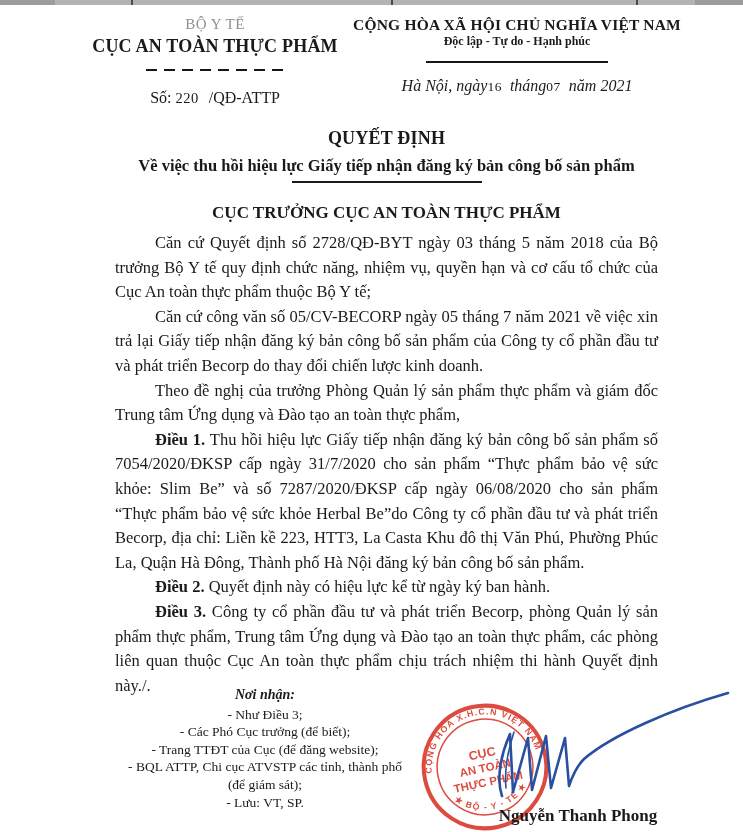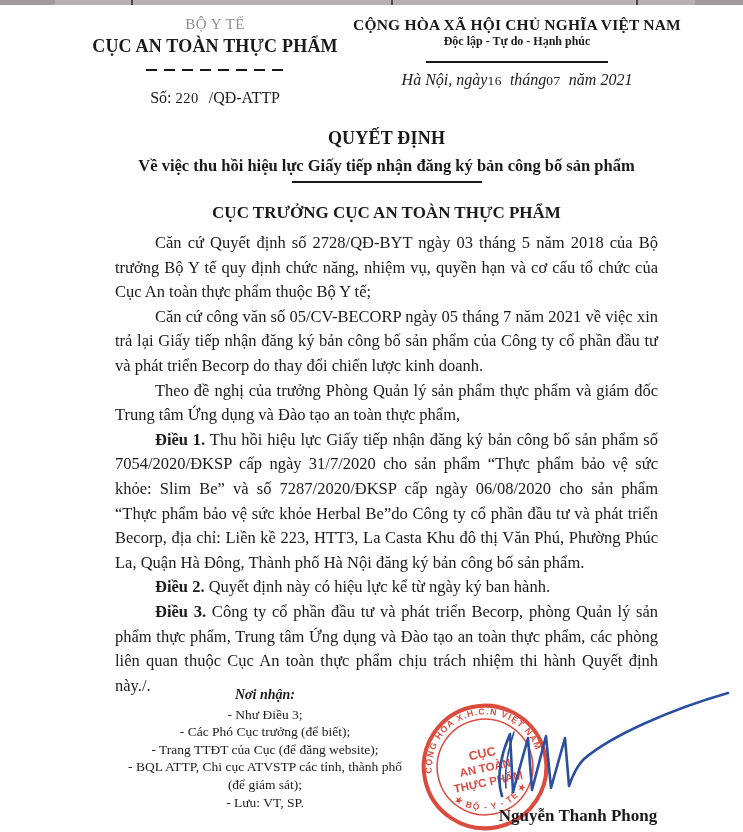--- a/index.html
+++ b/index.html
@@ -22,21 +22,21 @@
   .department{font-size:18px;font-weight:bold;margin-top:3px;letter-spacing:.2px;}
   .dash-rule{display:inline-block;width:138px;height:2px;margin-top:6px;
     background:repeating-linear-gradient(90deg,#161616 0 11px,transparent 11px 18px);}
   .doc-number{margin-top:14px;font-size:16px;}
   .doc-number .fill{font-size:14.5px;letter-spacing:.5px;margin:0 10px 0 4px;}
 
   .hdr-right{position:absolute;left:352px;top:16px;width:330px;text-align:center;}
   .country{font-size:15.5px;font-weight:bold;letter-spacing:.2px;}
   .motto{font-size:12px;font-weight:bold;}
   .solid-rule{display:inline-block;width:182px;height:2px;background:#161616;margin-top:4px;}
-  .date-line{margin-top:4px;font-size:16px;font-style:italic;}
+  .date-line{margin-top:10px;font-size:16px;font-style:italic;}
   .date-line .fill{font-style:normal;font-size:13.5px;letter-spacing:.5px;}
 
   
   .body{position:absolute;left:115px;top:128px;width:543px;}
   .title{font-size:18px;font-weight:bold;text-align:center;letter-spacing:.2px;}
   .subtitle{font-size:16.5px;font-weight:bold;text-align:center;margin-top:7px;}
   .subtitle-rule{display:block;width:190px;height:2px;background:#1a1a1a;margin:5px auto 0 auto;}
   .authority{font-size:17px;font-weight:bold;text-align:center;margin-top:20px;margin-bottom:8px;}
   .par{font-size:16.5px;line-height:24.6px;text-align:justify;text-indent:40px;margin:0;}
   .decision-heading{font-size:16.5px;font-weight:bold;text-align:center;margin:7px 0 7px 0;}

